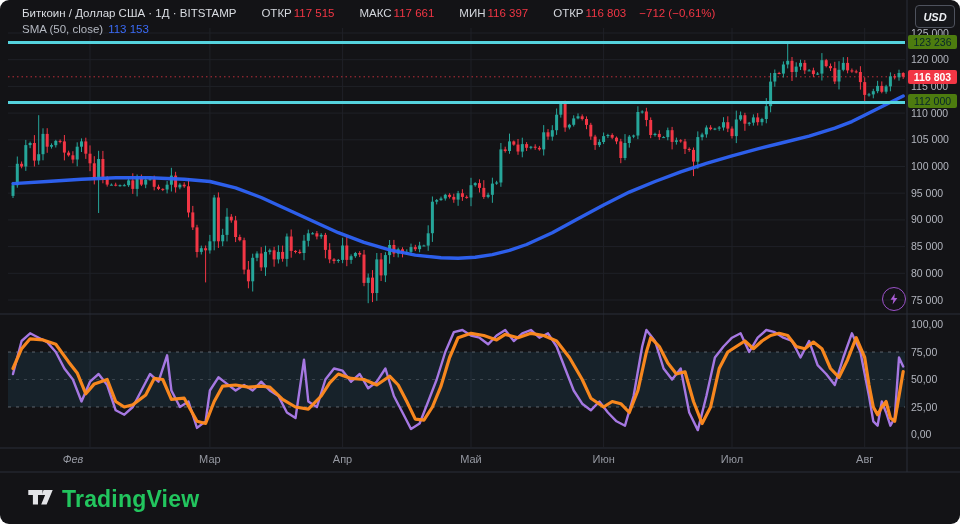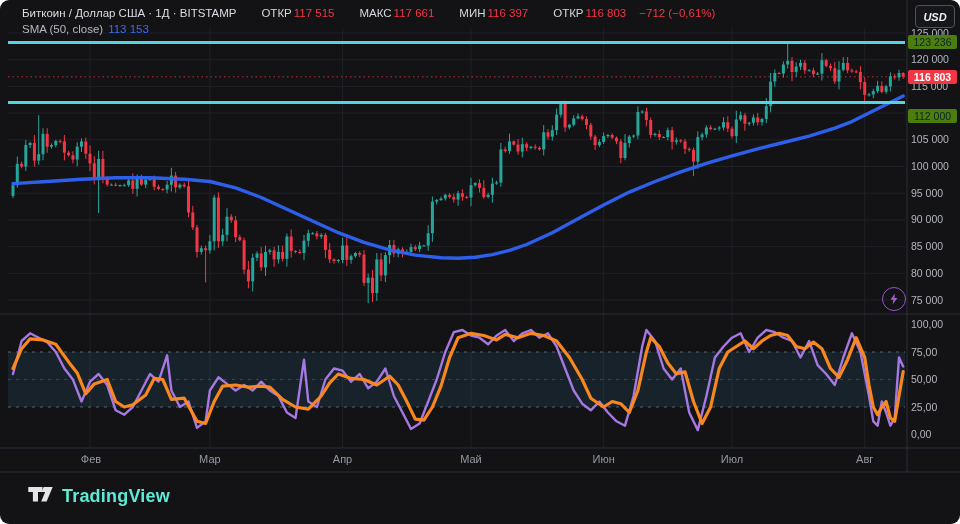--- a/index.html
+++ b/index.html
@@ -16,21 +16,21 @@
   .val-dn{color:#f23645;}
   .val-sma{color:#3b6bf7;}
   .val-k{color:#a678e2;}
   .val-d{color:#ff8a1e;}
   .usd-btn{position:absolute;top:5px;right:5px;width:38px;height:21px;border:1px solid #4e525d;
            border-radius:4px;color:#edeff3;font-size:11px;font-weight:bold;display:flex;
            align-items:center;justify-content:center;background:#16171b;cursor:pointer;font-style:italic;}
   .boost{position:absolute;left:882px;top:287px;width:22px;height:22px;border:1.5px solid #9b51c9;
          border-radius:50%;display:flex;align-items:center;justify-content:center;cursor:pointer;}
   .footer{position:absolute;left:28px;top:486px;display:flex;align-items:center;gap:9px;cursor:pointer;}
-  .brand{color:#5eead4;font-size:18px;font-weight:bold;letter-spacing:.2px;}
+  .brand{color:#22c55e;font-size:23px;font-weight:bold;letter-spacing:.2px;}
   .tick{position:absolute;left:911px;color:#b2b5be;font-size:10.5px;line-height:13px;}
   .lvl-label{position:absolute;left:908px;width:49px;text-align:center;font-size:10.5px;line-height:14px;
              border-radius:2px;color:#07262b;}
   .lvl-red{background:#f23645;color:#ffffff;font-weight:bold;}
   .lvl-cyan{background:#4d7c0f;}
   .month{position:absolute;top:453px;width:44px;margin-left:-22px;text-align:center;
          color:#9good;color:#9598a1;font-size:11px;}
 </style>
 </head>
 <body>
@@ -511,25 +511,25 @@
       <div class="tick" style="top: 213.4px;">90 000</div>
       <div class="tick" style="top: 240.1px;">85 000</div>
       <div class="tick" style="top: 266.8px;">80 000</div>
       <div class="tick" style="top: 293.5px;">75 000</div>
       <div class="tick" style="top: 318px;">100,00</div>
       <div class="tick" style="top: 345.5px;">75,00</div>
       <div class="tick" style="top: 373px;">50,00</div>
       <div class="tick" style="top: 400.5px;">25,00</div>
       <div class="tick" style="top: 428px; text-align: center;">0,00</div>
       <div class="lvl-label lvl-cyan" style="top: 35.4198px;">123 236</div>
-      <div class="lvl-label lvl-cyan" style="top: 109px;">112 000</div>
+      <div class="lvl-label lvl-cyan" style="top: 94px;">112 000</div>
       <div class="lvl-label lvl-red" style="top: 69.772px;">116 803</div>
     </div>
   <div id="time-layer">
-      <div class="month" style="left: 91px;">Фев</div>
+      <div class="month" style="left: 73px; font-style: italic;">Фев</div>
       <div class="month" style="left: 209.88px;">Мар</div>
       <div class="month" style="left: 342.56px;">Апр</div>
       <div class="month" style="left: 470.96px;">Май</div>
       <div class="month" style="left: 603.64px;">Июн</div>
       <div class="month" style="left: 732.04px;">Июл</div>
       <div class="month" style="left: 864.72px;">Авг</div>
     </div>
 
   <div class="legend legend-1">
     <span>Биткоин / Доллар США · 1Д · BITSTAMP</span>

